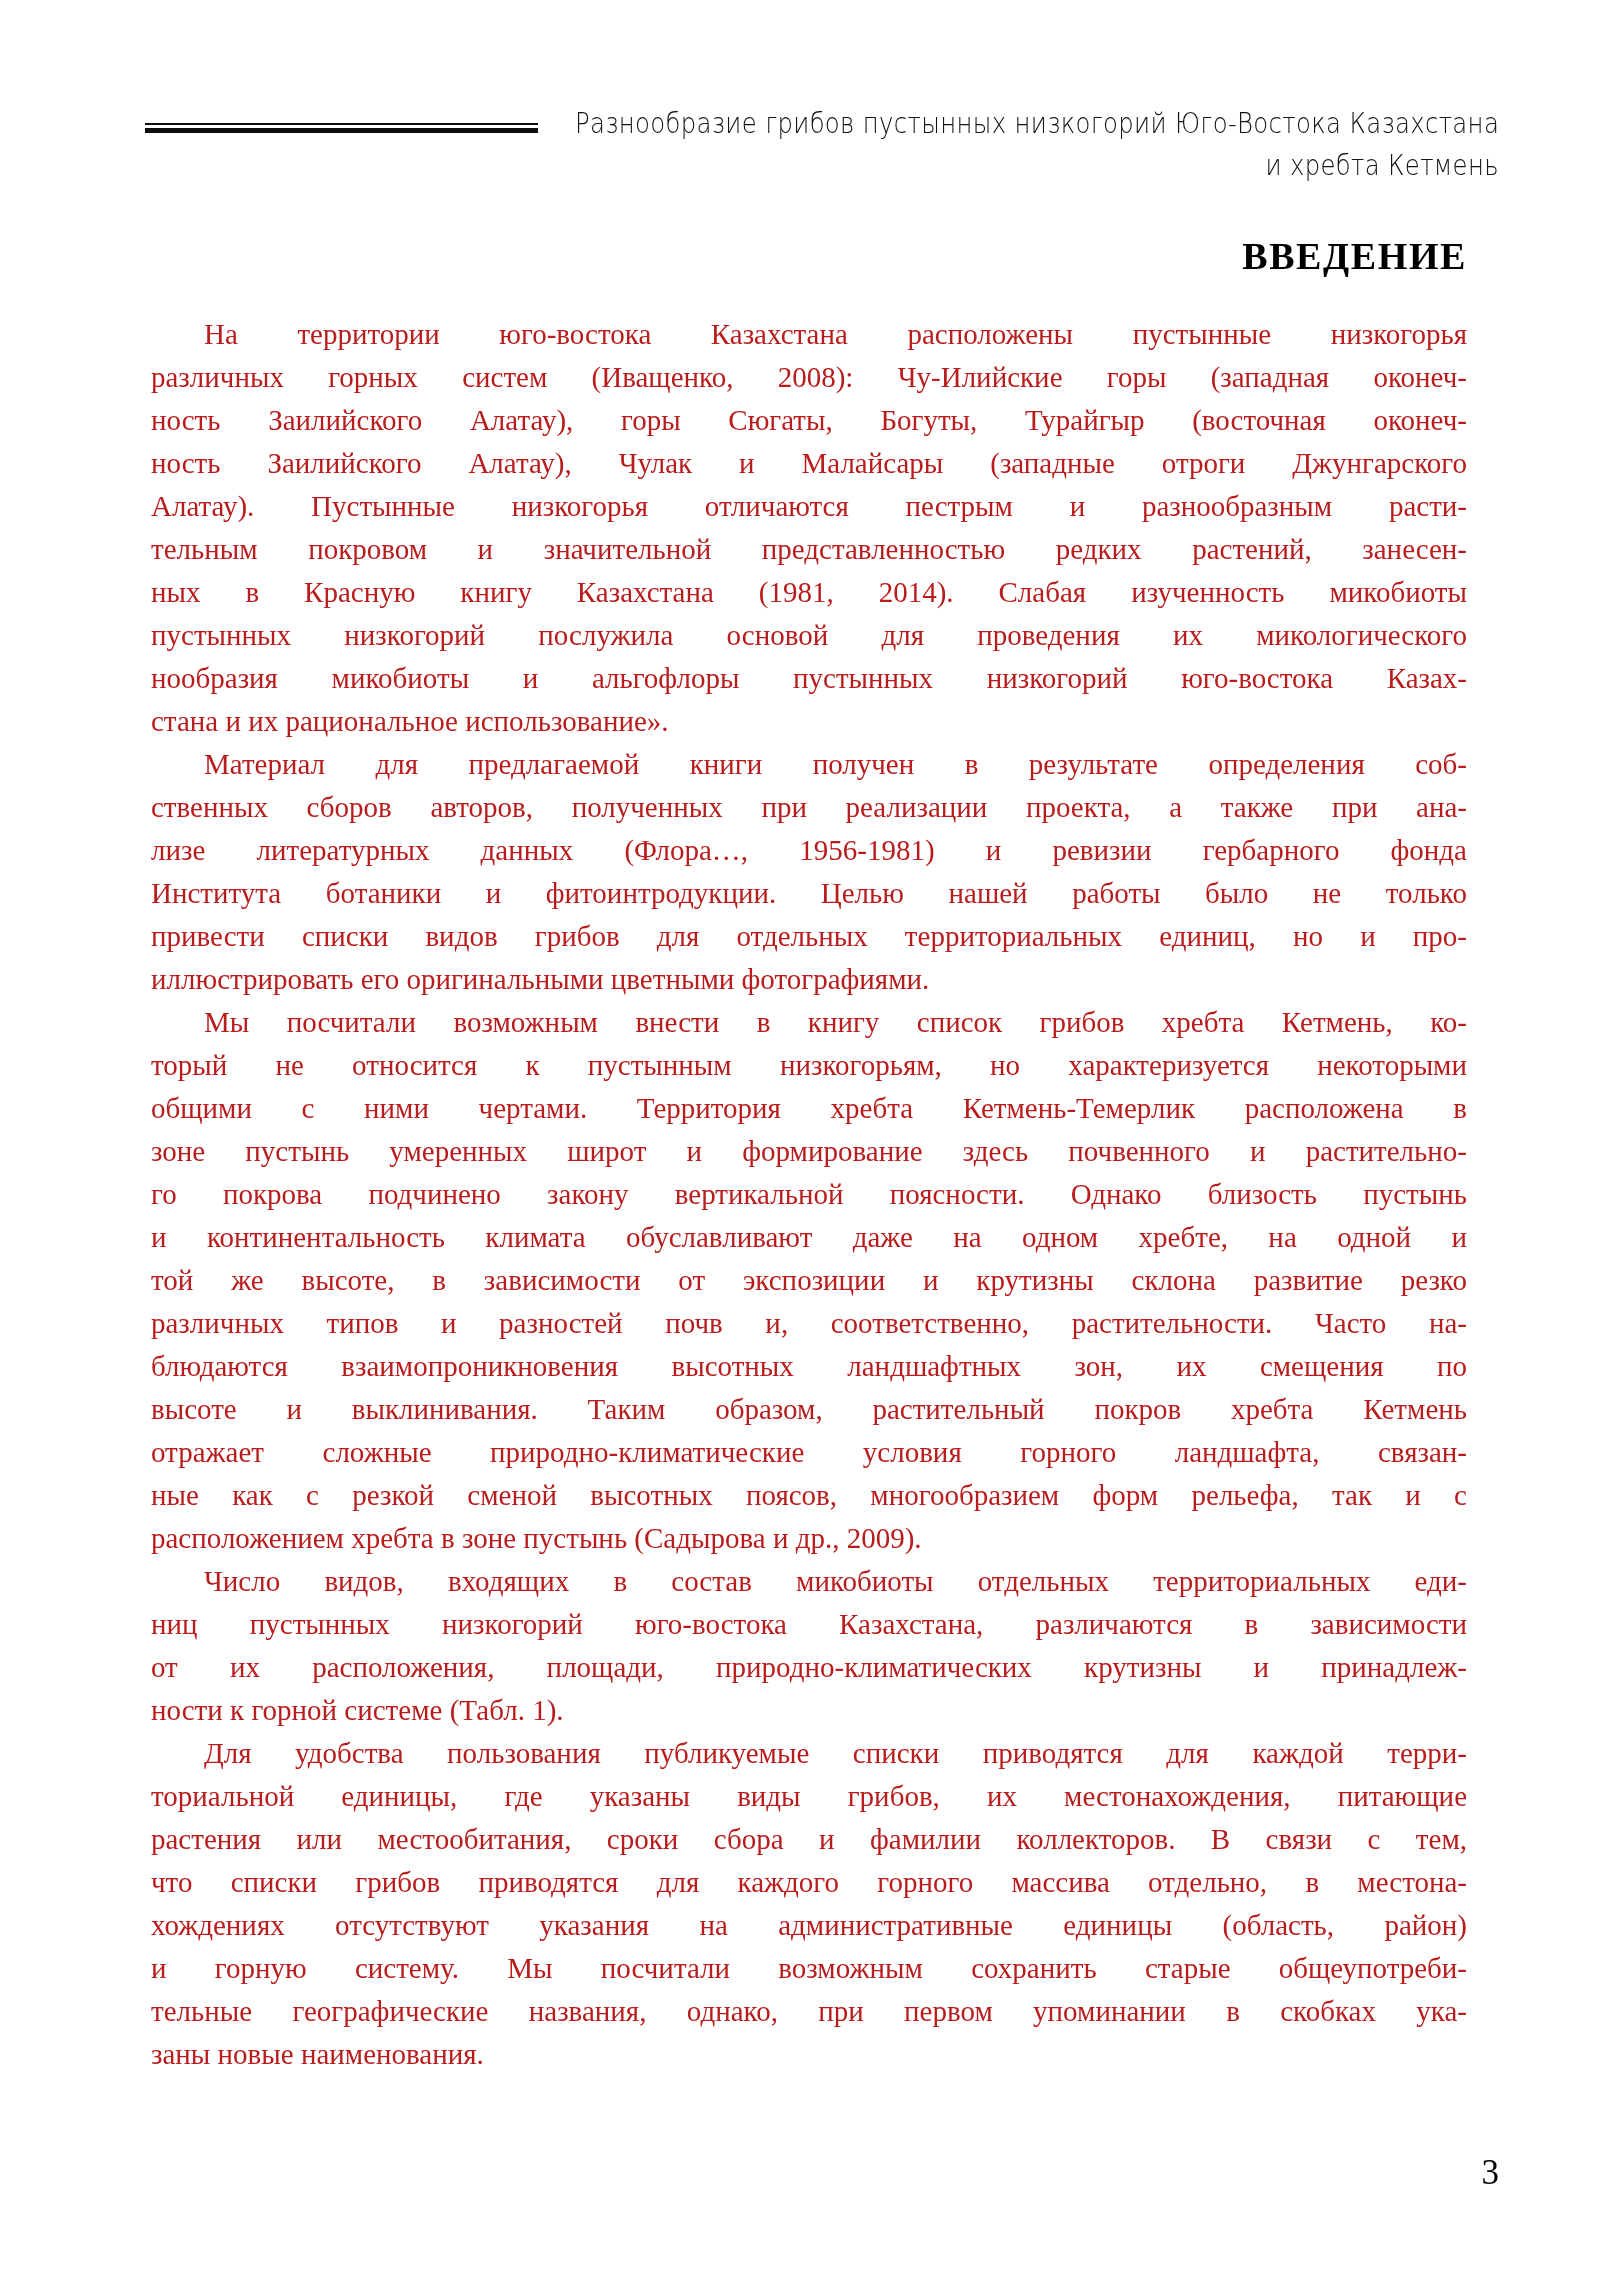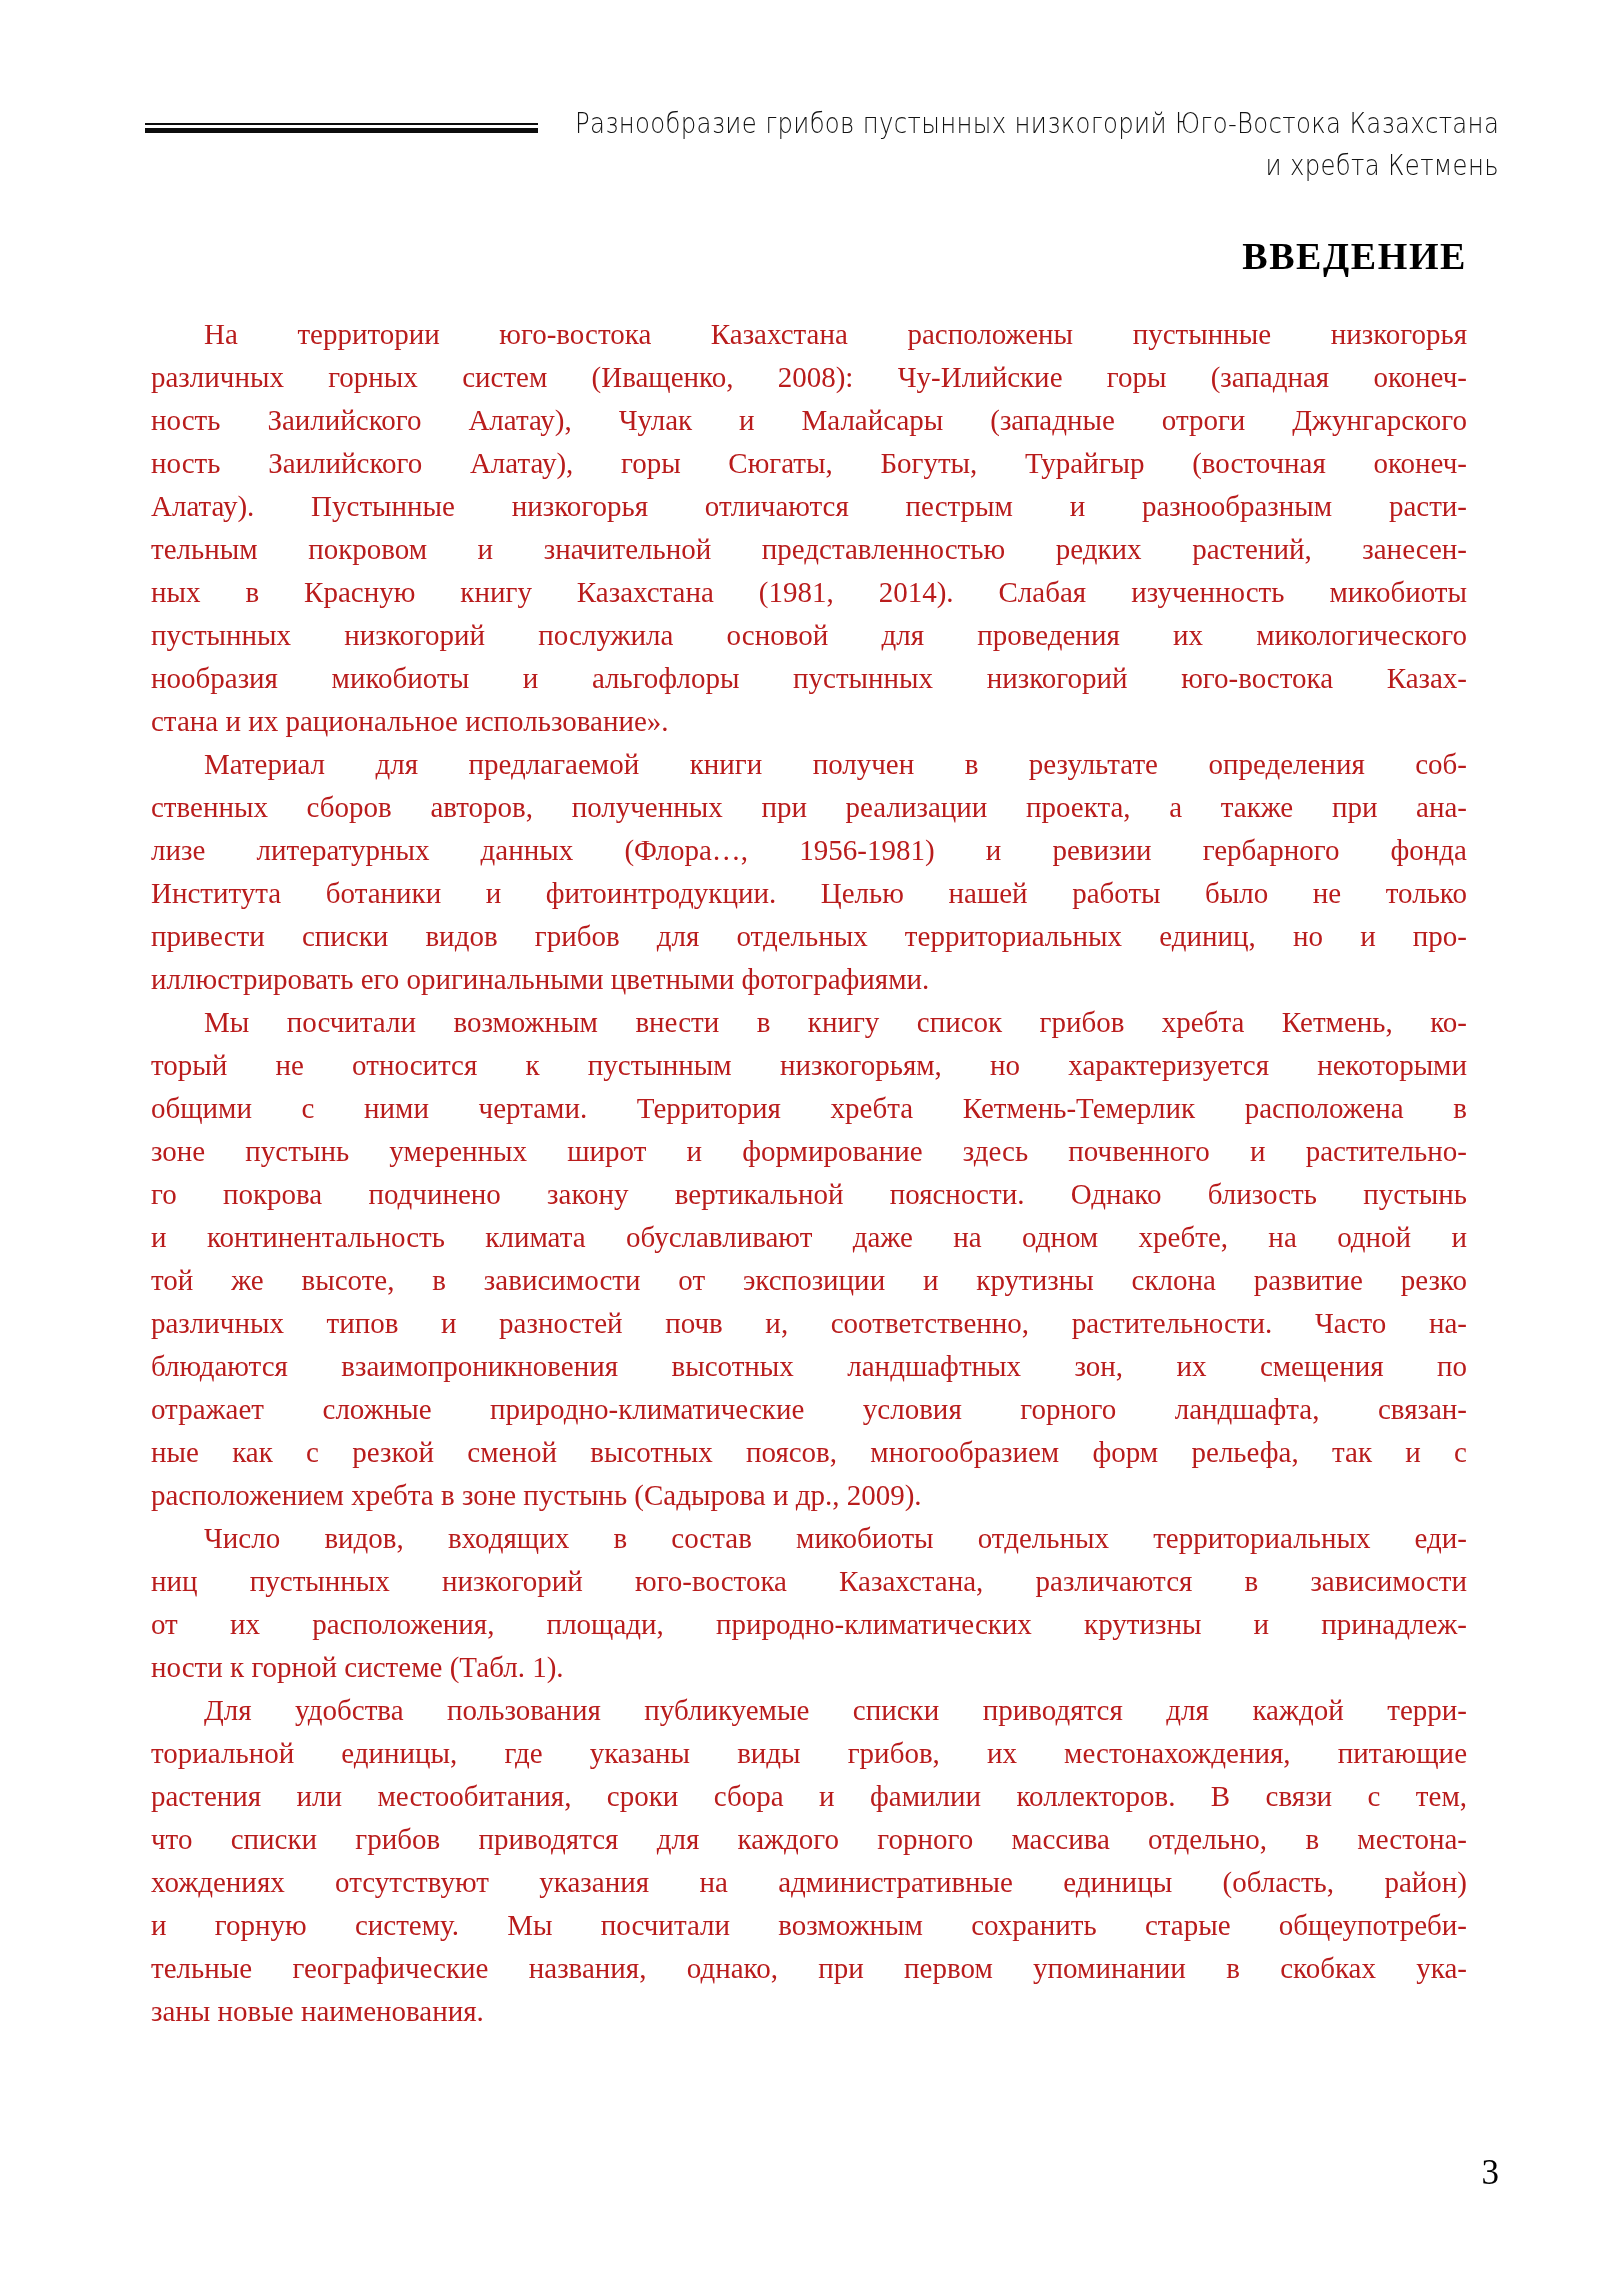--- a/index.html
+++ b/index.html
@@ -107,22 +107,22 @@
   <div class="running-header">
     <span class="hline"><span>Разнообразие грибов пустынных низкогорий Юго-Востока Казахстана</span></span>
     <span class="hline"><span>и хребта Кетмень</span></span>
   </div>
 
   <h1 class="chapter-title">ВВЕДЕНИЕ</h1>
 
   <div class="body-text">
       <div class="line first">На территории юго-востока Казахстана расположены пустынные низкогорья</div>
       <div class="line">различных горных систем (Иващенко, 2008): Чу-Илийские горы (западная оконеч-</div>
+      <div class="line">ность Заилийского Алатау), горы Сюгаты, Богуты, Турайгыр (восточная оконеч-</div>
       <div class="line">ность Заилийского Алатау), Чулак и Малайсары (западные отроги Джунгарского</div>
-      <div class="line">ность Заилийского Алатау), горы Сюгаты, Богуты, Турайгыр (восточная оконеч-</div>
       <div class="line">Алатау). Пустынные низкогорья отличаются пестрым и разнообразным расти-</div>
       <div class="line">тельным покровом и значительной представленностью редких растений, занесен-</div>
       <div class="line">ных в Красную книгу Казахстана (1981, 2014). Слабая изученность микобиоты</div>
       <div class="line">пустынных низкогорий послужила основой для проведения их микологического</div>
       <div class="line">нообразия микобиоты и альгофлоры пустынных низкогорий юго-востока Казах-</div>
       <div class="line last">стана и их рациональное использование».</div>
       <div class="line first">Материал для предлагаемой книги получен в результате определения соб-</div>
       <div class="line">ственных сборов авторов, полученных при реализации проекта, а также при ана-</div>
       <div class="line">лизе литературных данных (Флора…, 1956-1981) и ревизии гербарного фонда</div>
       <div class="line">Института ботаники и фитоинтродукции. Целью нашей работы было не только</div>
@@ -130,20 +130,21 @@
       <div class="line last">иллюстрировать его оригинальными цветными фотографиями.</div>
       <div class="line first">Мы посчитали возможным внести в книгу список грибов хребта Кетмень, ко-</div>
       <div class="line">торый не относится к пустынным низкогорьям, но характеризуется некоторыми</div>
       <div class="line">общими с ними чертами. Территория хребта Кетмень-Темерлик расположена в</div>
       <div class="line">зоне пустынь умеренных широт и формирование здесь почвенного и растительно-</div>
       <div class="line">го покрова подчинено закону вертикальной поясности. Однако близость пустынь</div>
       <div class="line">и континентальность климата обуславливают даже на одном хребте, на одной и</div>
       <div class="line">той же высоте, в зависимости от экспозиции и крутизны склона развитие резко</div>
       <div class="line">различных типов и разностей почв и, соответственно, растительности. Часто на-</div>
       <div class="line">блюдаются взаимопроникновения высотных ландшафтных зон, их смещения по</div>
+      <div class="line">высоте и выклинивания. Таким образом, растительный покров хребта Кетмень</div>
       <div class="line">отражает сложные природно-климатические условия горного ландшафта, связан-</div>
       <div class="line">ные как с резкой сменой высотных поясов, многообразием форм рельефа, так и с</div>
       <div class="line last">расположением хребта в зоне пустынь (Садырова и др., 2009).</div>
       <div class="line first">Число видов, входящих в состав микобиоты отдельных территориальных еди-</div>
       <div class="line">ниц пустынных низкогорий юго-востока Казахстана, различаются в зависимости</div>
       <div class="line">от их расположения, площади, природно-климатических крутизны и принадлеж-</div>
       <div class="line last">ности к горной системе (Табл. 1).</div>
       <div class="line first">Для удобства пользования публикуемые списки приводятся для каждой терри-</div>
       <div class="line">ториальной единицы, где указаны виды грибов, их местонахождения, питающие</div>
       <div class="line">растения или местообитания, сроки сбора и фамилии коллекторов. В связи с тем,</div>

